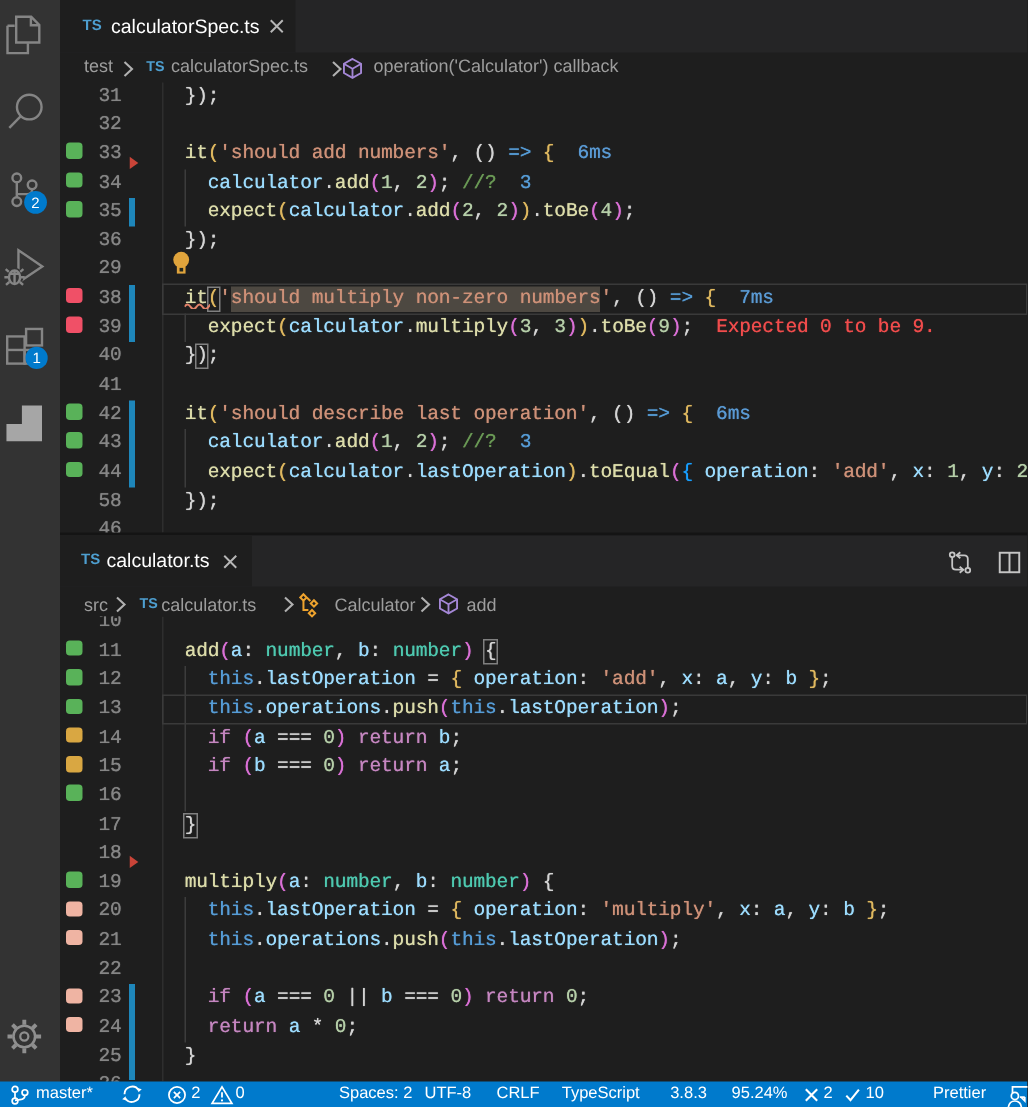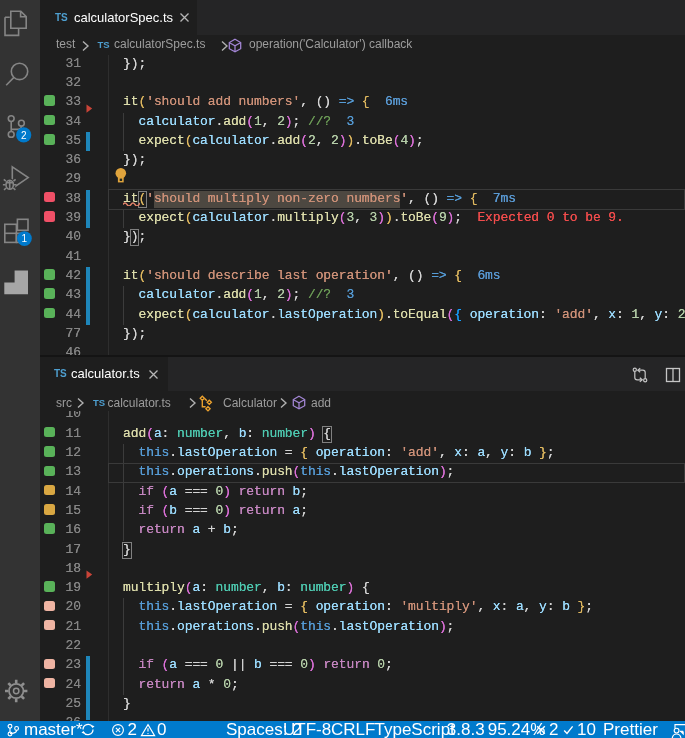--- a/index.html
+++ b/index.html
@@ -21,21 +21,21 @@
 .p{color:#da70d6}
 .b{color:#179fff}
 .an{color:#5a9ad4}
 .er{color:#f14c4c}
 
 .sq{position:absolute;left:44px;width:10.5px;height:10.5px;border-radius:2.5px}
 .bar{position:absolute;left:86px;width:3.5px;background:#1e86ba}
 .guide{position:absolute;width:1px;background:#3c3c3c}
 .bbox{position:absolute;border:1px solid #808080;width:9.4px;height:17px}
 .ui{font-size:12px;color:#9d9d9d}
-.stx{position:absolute;color:#ffffff;font-size:17px;line-height:17.5px;top:0}
+.stx{position:absolute;color:#ffffff;font-size:11px;line-height:17.5px;top:0}
 </style></head><body>
 <div class="abs" style="left:0;top:0;width:40px;height:738px;background:#333333"></div>
 <svg class="abs" style="left:0;top:0" width="40" height="720" viewBox="0 0 40 720">
 <g fill="none" stroke="#858585" stroke-width="1.6">
  <path d="M5,17.2 h4.8 M5,17.2 v18.2 h13.6 v-6.6"></path>
  <path d="M10.8,11.2 h10 l5.4,5.4 v11.7 h-15.4 z M20.6,11.4 v5.4 h5.4"></path>
  <circle cx="19.5" cy="71.4" r="8.2"></circle>
  <path d="M13.7,77.6 L6.2,85.3"></path>
  <circle cx="11.2" cy="118.6" r="2.9"></circle>
  <circle cx="21.4" cy="123.2" r="2.9"></circle>
@@ -126,21 +126,21 @@
 <div class="gn" style="top:131.8px">35</div><div class="ln" style="top:131.8px"><i class="w">    </i><i class="fn">expect</i><i class="g">(</i><i class="vr">calculator</i><i class="w">.</i><i class="fn">add</i><i class="p">(</i><i class="nu">2</i><i class="w">, </i><i class="nu">2</i><i class="p">)</i><i class="g">)</i><i class="w">.</i><i class="fn">toBe</i><i class="p">(</i><i class="nu">4</i><i class="p">)</i><i class="w">;</i></div>
 <div class="gn" style="top:151.1px">36</div><div class="ln" style="top:151.1px"><i class="w">  });</i></div>
 <div class="gn" style="top:170.4px">29</div>
 <div class="gn" style="top:189.7px">38</div><div class="ln" style="top:189.7px"><i class="w">  </i><i class="fn">it</i><i class="g">(</i><i class="st">'should multiply non-zero numbers'</i><i class="w">, </i><i class="w">()</i><i class="w"> </i><i class="kw">=&gt;</i><i class="w"> </i><i class="g">{</i><i class="w">  </i><i class="an">7ms</i></div>
 <div class="gn" style="top:209.0px">39</div><div class="ln" style="top:209.0px"><i class="w">    </i><i class="fn">expect</i><i class="g">(</i><i class="vr">calculator</i><i class="w">.</i><i class="fn">multiply</i><i class="p">(</i><i class="nu">3</i><i class="w">, </i><i class="nu">3</i><i class="p">)</i><i class="g">)</i><i class="w">.</i><i class="fn">toBe</i><i class="p">(</i><i class="nu">9</i><i class="p">)</i><i class="w">;</i><i class="w">  </i><i class="er">Expected 0 to be 9.</i></div>
 <div class="gn" style="top:228.3px">40</div><div class="ln" style="top:228.3px"><i class="w">  });</i></div>
 <div class="gn" style="top:247.6px">41</div>
 <div class="gn" style="top:266.90000000000003px">42</div><div class="ln" style="top:266.90000000000003px"><i class="w">  </i><i class="fn">it</i><i class="g">(</i><i class="st">'should describe last operation'</i><i class="w">, </i><i class="w">()</i><i class="w"> </i><i class="kw">=&gt;</i><i class="w"> </i><i class="g">{</i><i class="w">  </i><i class="an">6ms</i></div>
 <div class="gn" style="top:286.20000000000005px">43</div><div class="ln" style="top:286.20000000000005px"><i class="w">    </i><i class="vr">calculator</i><i class="w">.</i><i class="fn">add</i><i class="p">(</i><i class="nu">1</i><i class="w">, </i><i class="nu">2</i><i class="p">)</i><i class="w">; </i><i class="cm">//?</i><i class="w">  </i><i class="kw">3</i></div>
 <div class="gn" style="top:305.5px">44</div><div class="ln" style="top:305.5px"><i class="w">    </i><i class="fn">expect</i><i class="g">(</i><i class="vr">calculator</i><i class="w">.</i><i class="vr">lastOperation</i><i class="g">)</i><i class="w">.</i><i class="fn">toEqual</i><i class="p">(</i><i class="b">{</i><i class="w"> </i><i class="vr">operation</i><i class="w">: </i><i class="st">'add'</i><i class="w">, </i><i class="vr">x</i><i class="w">: </i><i class="nu">1</i><i class="w">, </i><i class="vr">y</i><i class="w">: </i><i class="nu">2</i></div>
-<div class="gn" style="top:324.8px">77</div><div class="ln" style="top:324.8px"><i class="w">  });</i></div>
+<div class="gn" style="top:324.8px">58</div><div class="ln" style="top:324.8px"><i class="w">  });</i></div>
 <div class="gn" style="top:344.1px">46</div>
 </div>
 <div class="abs" style="left:40px;top:355px;width:645px;height:2px;background:#141414"></div>
 <div class="abs" style="left:40px;top:357px;width:645px;height:34px;background:#252526"></div>
 <div class="abs" style="left:40px;top:357px;width:128px;height:34px;background:#1e1e1e"></div>
 <div class="abs" style="left:54px;top:366px;width:16px;height:16px;color:#4e9fd0;font-size:10px;font-weight:bold;line-height:16px">TS</div>
 <div class="abs" style="left:71px;top:357px;height:34px;line-height:34px;color:#ffffff;font-size:13px">calculator.ts</div>
 <svg class="abs" style="left:147px;top:368px" width="13" height="13">
     <path d="M2.5,2.5 L10.5,10.5 M10.5,2.5 L2.5,10.5" stroke="#b6b6b6" stroke-width="1.3"></path>
   </svg>
@@ -209,21 +209,21 @@
 <svg class="abs" style="left:85.5px;top:159.29999999999995px" width="7" height="10">
       <path d="M0.5,0.5 L6.2,4.6 L0.5,8.7 z" fill="#c94438"></path>
     </svg>
 <div class="mono">
 <div class="gn" style="top:-5.600000000000023px">10</div>
 <div class="gn" style="top:13.699999999999989px">11</div><div class="ln" style="top:13.699999999999989px"><i class="w">  </i><i class="fn">add</i><i class="p">(</i><i class="vr">a</i><i class="w">: </i><i class="ty">number</i><i class="w">, </i><i class="vr">b</i><i class="w">: </i><i class="ty">number</i><i class="p">)</i><i class="w"> {</i></div>
 <div class="gn" style="top:33.0px">12</div><div class="ln" style="top:33.0px"><i class="w">    </i><i class="kw">this</i><i class="w">.</i><i class="vr">lastOperation</i><i class="w"> = </i><i class="g">{</i><i class="w"> </i><i class="vr">operation</i><i class="w">: </i><i class="st">'add'</i><i class="w">, </i><i class="vr">x</i><i class="w">: </i><i class="vr">a</i><i class="w">, </i><i class="vr">y</i><i class="w">: </i><i class="vr">b</i><i class="w"> </i><i class="g">}</i><i class="w">;</i></div>
 <div class="gn" style="top:52.30000000000001px">13</div><div class="ln" style="top:52.30000000000001px"><i class="w">    </i><i class="kw">this</i><i class="w">.</i><i class="vr">operations</i><i class="w">.</i><i class="fn">push</i><i class="p">(</i><i class="kw">this</i><i class="w">.</i><i class="vr">lastOperation</i><i class="p">)</i><i class="w">;</i></div>
 <div class="gn" style="top:71.60000000000002px">14</div><div class="ln" style="top:71.60000000000002px"><i class="w">    </i><i class="ct">if</i><i class="w"> </i><i class="p">(</i><i class="vr">a</i><i class="w"> === </i><i class="nu">0</i><i class="p">)</i><i class="w"> </i><i class="ct">return</i><i class="w"> </i><i class="vr">b</i><i class="w">;</i></div>
 <div class="gn" style="top:90.89999999999998px">15</div><div class="ln" style="top:90.89999999999998px"><i class="w">    </i><i class="ct">if</i><i class="w"> </i><i class="p">(</i><i class="vr">b</i><i class="w"> === </i><i class="nu">0</i><i class="p">)</i><i class="w"> </i><i class="ct">return</i><i class="w"> </i><i class="vr">a</i><i class="w">;</i></div>
-<div class="gn" style="top:110.20000000000005px">16</div><div class="ln" style="top:110.20000000000005px"><i class="w">    </i><i class="ct">return</i><i class="w"> </i><i class="vr">a</i><i class="w"> + </i><i class="vr">b</i><i class="w">;</i></div>
+<div class="gn" style="top:110.20000000000005px">16</div>
 <div class="gn" style="top:129.5px">17</div><div class="ln" style="top:129.5px"><i class="w">  }</i></div>
 <div class="gn" style="top:148.79999999999995px">18</div>
 <div class="gn" style="top:168.10000000000002px">19</div><div class="ln" style="top:168.10000000000002px"><i class="w">  </i><i class="fn">multiply</i><i class="p">(</i><i class="vr">a</i><i class="w">: </i><i class="ty">number</i><i class="w">, </i><i class="vr">b</i><i class="w">: </i><i class="ty">number</i><i class="p">)</i><i class="w"> {</i></div>
 <div class="gn" style="top:187.39999999999998px">20</div><div class="ln" style="top:187.39999999999998px"><i class="w">    </i><i class="kw">this</i><i class="w">.</i><i class="vr">lastOperation</i><i class="w"> = </i><i class="g">{</i><i class="w"> </i><i class="vr">operation</i><i class="w">: </i><i class="st">'multiply'</i><i class="w">, </i><i class="vr">x</i><i class="w">: </i><i class="vr">a</i><i class="w">, </i><i class="vr">y</i><i class="w">: </i><i class="vr">b</i><i class="w"> </i><i class="g">}</i><i class="w">;</i></div>
 <div class="gn" style="top:206.70000000000005px">21</div><div class="ln" style="top:206.70000000000005px"><i class="w">    </i><i class="kw">this</i><i class="w">.</i><i class="vr">operations</i><i class="w">.</i><i class="fn">push</i><i class="p">(</i><i class="kw">this</i><i class="w">.</i><i class="vr">lastOperation</i><i class="p">)</i><i class="w">;</i></div>
 <div class="gn" style="top:226.0px">22</div>
 <div class="gn" style="top:245.29999999999995px">23</div><div class="ln" style="top:245.29999999999995px"><i class="w">    </i><i class="ct">if</i><i class="w"> </i><i class="p">(</i><i class="vr">a</i><i class="w"> === </i><i class="nu">0</i><i class="w"> || </i><i class="vr">b</i><i class="w"> === </i><i class="nu">0</i><i class="p">)</i><i class="w"> </i><i class="ct">return</i><i class="w"> </i><i class="nu">0</i><i class="w">;</i></div>
 <div class="gn" style="top:264.6px">24</div><div class="ln" style="top:264.6px"><i class="w">    </i><i class="ct">return</i><i class="w"> </i><i class="vr">a</i><i class="w"> * </i><i class="nu">0</i><i class="w">;</i></div>
 <div class="gn" style="top:283.9px">25</div><div class="ln" style="top:283.9px"><i class="w">  }</i></div>
 <div class="gn" style="top:303.20000000000005px">26</div>
@@ -264,21 +264,21 @@
 <div class="stx" style="left:446.8px">3.8.3</div>
 <div class="stx" style="left:487.7px">95.24%</div>
 <svg class="abs" style="left:536px;top:4px" width="10" height="10">
       <path d="M1.2,1.2 L8.8,8.8 M8.8,1.2 L1.2,8.8" stroke="#ffffff" stroke-width="1.4"></path>
     </svg>
 <div class="stx" style="left:549px">2</div>
 <svg class="abs" style="left:563px;top:4px" width="11" height="10">
       <path d="M1.2,5.4 L4,8.4 L9.6,1.4" stroke="#ffffff" stroke-width="1.4" fill="none"></path>
     </svg>
 <div class="stx" style="left:577px">10</div>
-<div class="stx" style="left:603px">Prettier</div>
+<div class="stx" style="left:622px">Prettier</div>
 <svg class="abs" style="left:670px;top:2px" width="16" height="16" viewBox="0 0 16 16">
 <g stroke="#ffffff" stroke-width="1.15" fill="none">
 <path d="M5,5.6 V1.6 H16"></path>
 <path d="M9.9,8.4 H13.2 M13.2,8.4 V10.9 L10.7,8.4"></path>
 <circle cx="6.6" cy="7.6" r="2.4"></circle>
 <path d="M2.2,15.4 q0.6,-4.4 4.4,-4.4 t4.4,4.4"></path>
 </g>
     </svg>
 </div>
 

